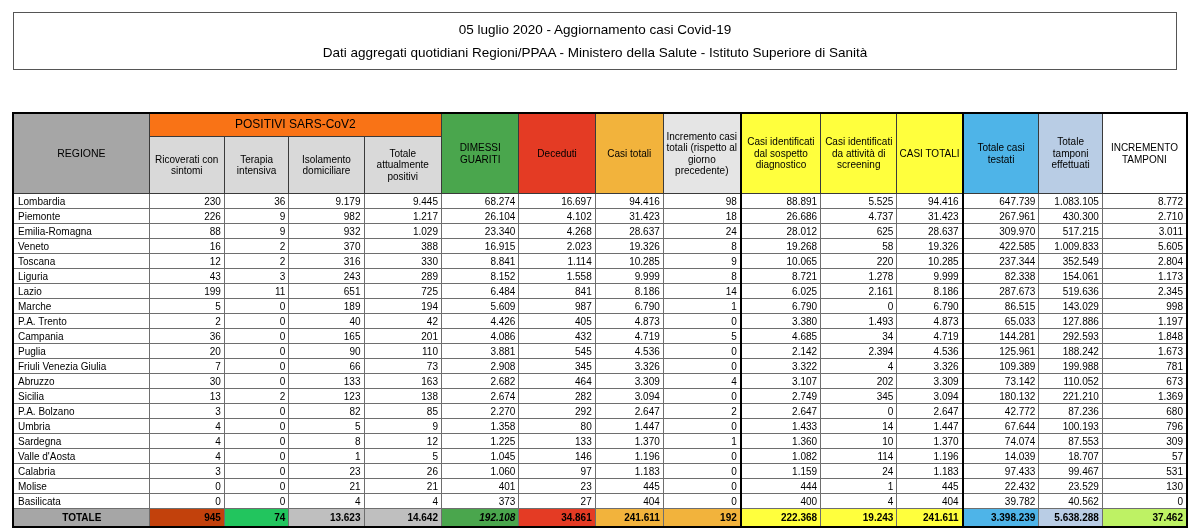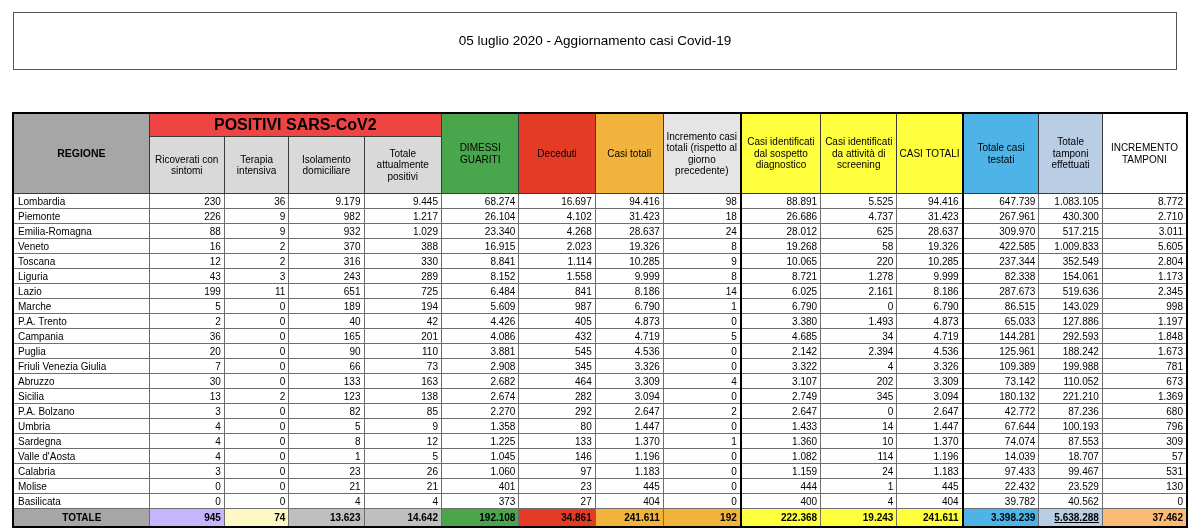--- a/index.html
+++ b/index.html
@@ -9,22 +9,22 @@
   .title-box{position:absolute;left:13px;top:12px;width:1162px;height:56px;
     border:1px solid #555;display:flex;flex-direction:column;justify-content:space-evenly;}
   .title-box .tl{text-align:center;font-size:13.5px;line-height:1;}
 
   table.report{position:absolute;left:12px;top:112px;width:1176px;
     border-collapse:collapse;table-layout:fixed;border:2px solid #000;}
   th,td{border:1px solid #6e6e6e;overflow:hidden;white-space:nowrap;
     font-size:10px;padding:0 3px;}
   thead th{border:1px solid #3a3a3a;font-weight:normal;text-align:center;
     white-space:normal;line-height:1.15;padding:1px 2px;}
-  th.region-h{background:#a6a6a6;font-weight:bold;font-size:10.5px;}
-  th.group-h{background:#ef4444;font-weight:bold;font-size:16px;height:20px;}
+  th.region-h{background:#a6a6a6;font-weight:normal;font-size:10.5px;}
+  th.group-h{background:#f97316;font-weight:normal;font-size:12px;height:20px;}
   th.sub-h{background:#d9d9d9;height:54px;}
   tbody td{height:14px;background:#fff;}
   td.num{text-align:right;}
   td.region{text-align:left;padding-left:4px;}
   tr.total td{font-weight:bold;height:17px;}
   tr.total td.region{text-align:center;background:#a6a6a6;}
   .bl-thick{border-left:2px solid #000 !important;}
   .br-thick{border-right:2px solid #000 !important;}
   col.c-region{width:11.6%;}
   col.c1{width:6.4%;}col.c2{width:5.5%;}col.c3{width:6.4%;}col.c4{width:6.6%;}
@@ -32,20 +32,21 @@
   col.c9{width:6.8%;}col.c10{width:6.5%;}col.c11{width:5.6%;}col.c12{width:6.5%;}
   col.c13{width:5.4%;}col.c14{width:7.2%;}
 </style>
 </head>
 <body>
 
 <div class="page">
 
   <div class="title-box">
     <div class="tl">05 luglio 2020 - Aggiornamento casi Covid-19</div>
+    <div class="tl">Dati aggregati quotidiani Regioni/PPAA - Ministero della Salute - Istituto Superiore di Sanità</div>
   </div>
 
   <table class="report">
     <colgroup>
       <col class="c-region">
         <col class="c1">
         <col class="c2">
         <col class="c3">
         <col class="c4">
       <col class="c5">
@@ -434,31 +435,31 @@
           <td class="num">0</td>
           <td class="num bl-thick">400</td>
           <td class="num">4</td>
           <td class="num br-thick">404</td>
           <td class="num">39.782</td>
           <td class="num">40.562</td>
           <td class="num">0</td>
         </tr>
         <tr class="total">
           <td class="region">TOTALE</td>
-          <td class="num" style="background: #c4b5fd;">945</td>
-          <td class="num" style="background: #fef9c3; margin-left: 7px;">74</td>
+          <td class="num" style="background: #c2410c;">945</td>
+          <td class="num" style="background: #22c55e; margin-left: 7px;">74</td>
           <td class="num" style="background: rgb(191, 191, 191);">13.623</td>
           <td class="num" style="background: rgb(191, 191, 191);">14.642</td>
-          <td class="num" style="background: rgb(74, 166, 77);">192.108</td>
+          <td class="num" style="background: rgb(74, 166, 77); font-style: italic;">192.108</td>
           <td class="num" style="background: rgb(228, 59, 36);">34.861</td>
           <td class="num" style="background: rgb(242, 179, 60);">241.611</td>
           <td class="num" style="background: rgb(242, 179, 60);">192</td>
           <td class="num bl-thick" style="background: rgb(255, 255, 61);">222.368</td>
           <td class="num" style="background: rgb(255, 255, 61);">19.243</td>
           <td class="num br-thick" style="background: rgb(255, 255, 61);">241.611</td>
           <td class="num" style="background: rgb(78, 180, 232);">3.398.239</td>
-          <td class="num" style="background: rgb(185, 205, 229); text-decoration: underline;">5.638.288</td>
-          <td class="num" style="background: #fdba74; text-align: right;">37.462</td>
+          <td class="num" style="background: rgb(185, 205, 229);">5.638.288</td>
+          <td class="num" style="background: #bef264; text-align: right;">37.462</td>
         </tr>
       </tbody>
   </table>
 
 </div>
 
 </body></html>

